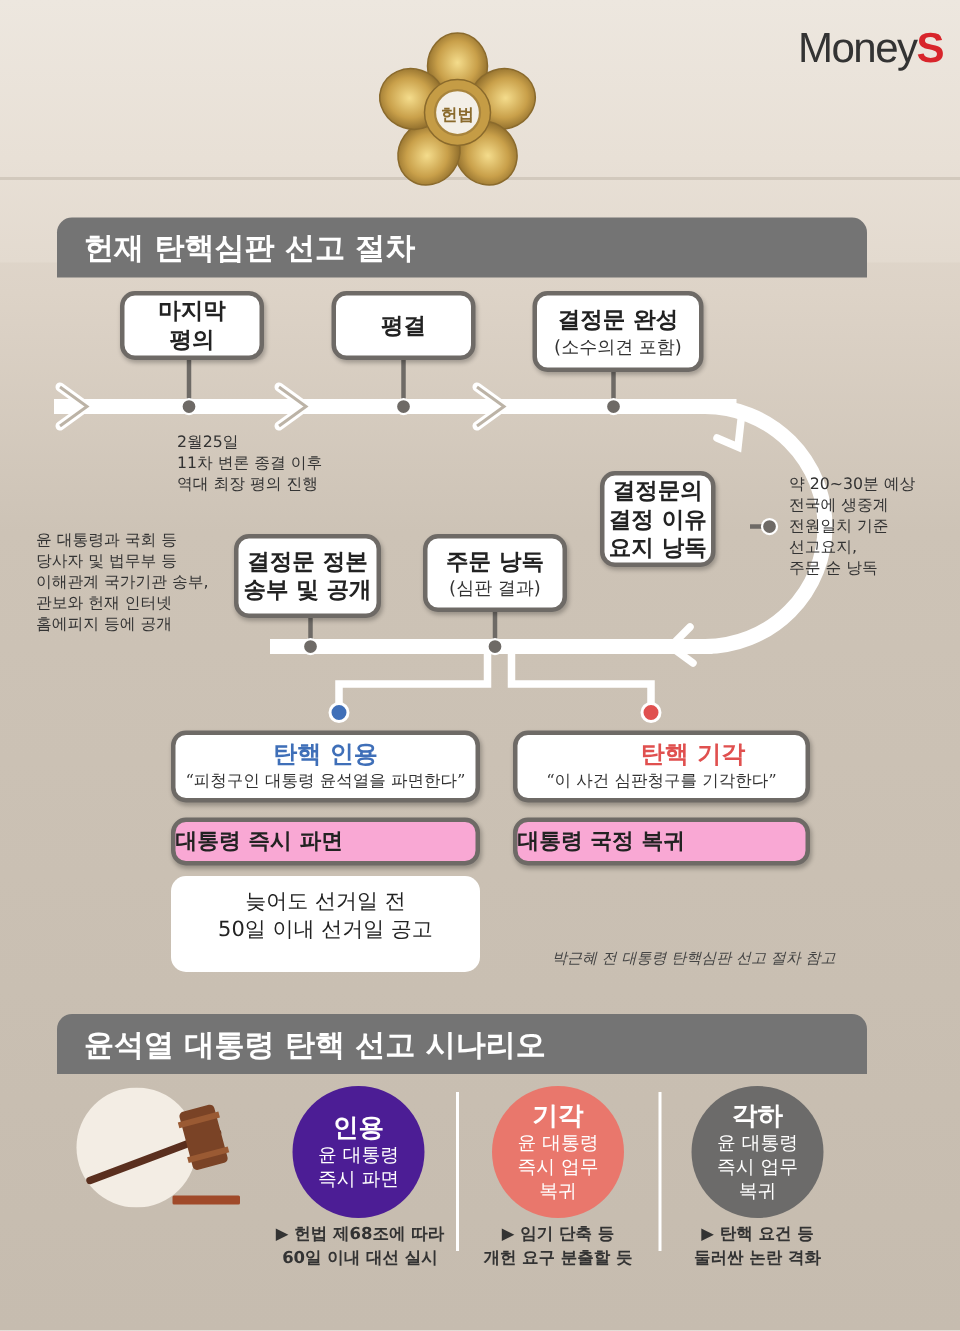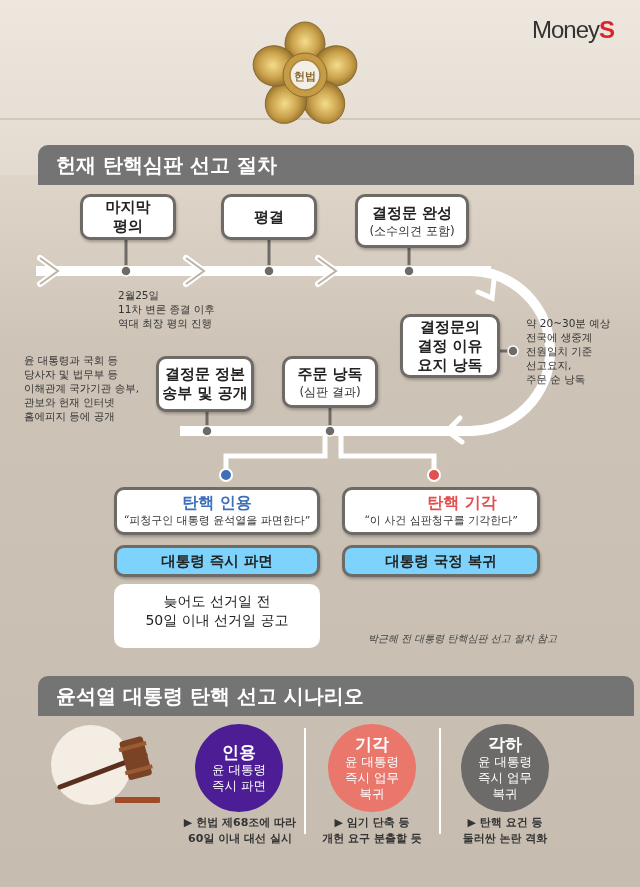--- a/index.html
+++ b/index.html
@@ -14,26 +14,26 @@
 
   
   .photo-band {
     position: absolute; left: 0; top: 0; width: 640px; height: 175px;
     background: linear-gradient(180deg, #ede7df 0%, #e8e0d6 60%, #e3dacf 100%);
   }
   .photo-line { position:absolute; left:0; top:118px; width:640px; height:2px; background:#d2c9bd; }
   .emblem { position:absolute; left:250px; top:20px; width:110px; height:110px; }
   .logo {
     position:absolute; left:532px; top:16px;
-    font-family: "Liberation Sans", sans-serif; font-size: 24px; letter-spacing:-1px; color:#333;
+    font-family: "Liberation Sans", sans-serif; font-size: 28px; letter-spacing:-1px; color:#333;
   }
   .logo .s { color:#d8252b; font-weight:bold; }
 
   .section-bar {
-    position:absolute; left:38px; width:596px; height:40px;
+    position:absolute; left:38px; width:540px; height:40px;
     background:#747474; border-radius: 10px 10px 0 0;
     color:#fff; font-weight:bold; font-size: 20px; line-height:40px; padding-left:18px;
   }
 
   .step {
     position:absolute; background:#fff; border:3px solid #6e6a66; border-radius:10px;
     text-align:center; font-weight:bold; font-size:15px; line-height:19px; color:#222;
     display:flex; flex-direction:column; align-items:center; justify-content:center;
     box-shadow: 1px 2px 3px rgba(0,0,0,0.25);
   }
@@ -42,22 +42,22 @@
   .note { position:absolute; font-size:10.5px; line-height:14px; color:#333; }
   .note.right { text-align:left; }
 
   .result {
     position:absolute; background:#fff; border:3px solid #6e6a66; border-radius:10px;
     text-align:center; box-shadow: 1px 2px 3px rgba(0,0,0,0.25);
   }
   .result .head { font-weight:bold; font-size:16px; line-height:20px; margin-top:3px; }
   .result .quote { font-family:"DejaVu Serif", serif; font-size:11px; line-height:15px; color:#333; }
   .pill {
-    position:absolute; background:#7dd3fc; border:3px solid #6e6a66; border-radius:10px;
-    text-align:center; font-weight:bold; font-size:14.5px; line-height:26px; color:#222;
+    position:absolute; background:#f9a8d4; border:3px solid #6e6a66; border-radius:10px;
+    text-align:left; font-weight:bold; font-size:14.5px; line-height:26px; color:#222;
     box-shadow: 1px 2px 3px rgba(0,0,0,0.25);
   }
   .plain-box {
     position:absolute; background:#fff; border-radius:10px; text-align:center;
     font-size:14px; line-height:19px; color:#222; padding-top:8px;
   }
   .ref { position:absolute; font-size:10px; font-style:italic; color:#444; }
 
   .circle {
     position:absolute; width:88px; height:88px; border-radius:50%; color:#fff; text-align:center;
@@ -151,21 +151,21 @@
   <span>마지막</span>
   <span>평의</span>
 </div>
 <div class="step" style="left:221px;top:194px;width:96px;height:46px;">
   <span>평결</span>
 </div>
 <div class="step" style="left:355px;top:194px;width:114px;height:54px;">
   <span>결정문 완성</span>
   <span class="sub">(소수의견 포함)</span>
 </div>
-<div class="step" style="left:400px;top:314px;width:100px;height:64px;">
+<div class="step" style="left:400px;top:314px;width:77px;height:64px;">
   <span>결정문의</span>
   <span>결정 이유</span>
   <span>요지 낭독</span>
 </div>
 <div class="step" style="left:282px;top:356px;width:96px;height:52px;">
   <span>주문 낭독</span>
   <span class="sub">(심판 결과)</span>
 </div>
 <div class="step" style="left:156px;top:356px;width:98px;height:56px;">
   <span>결정문 정본</span>

